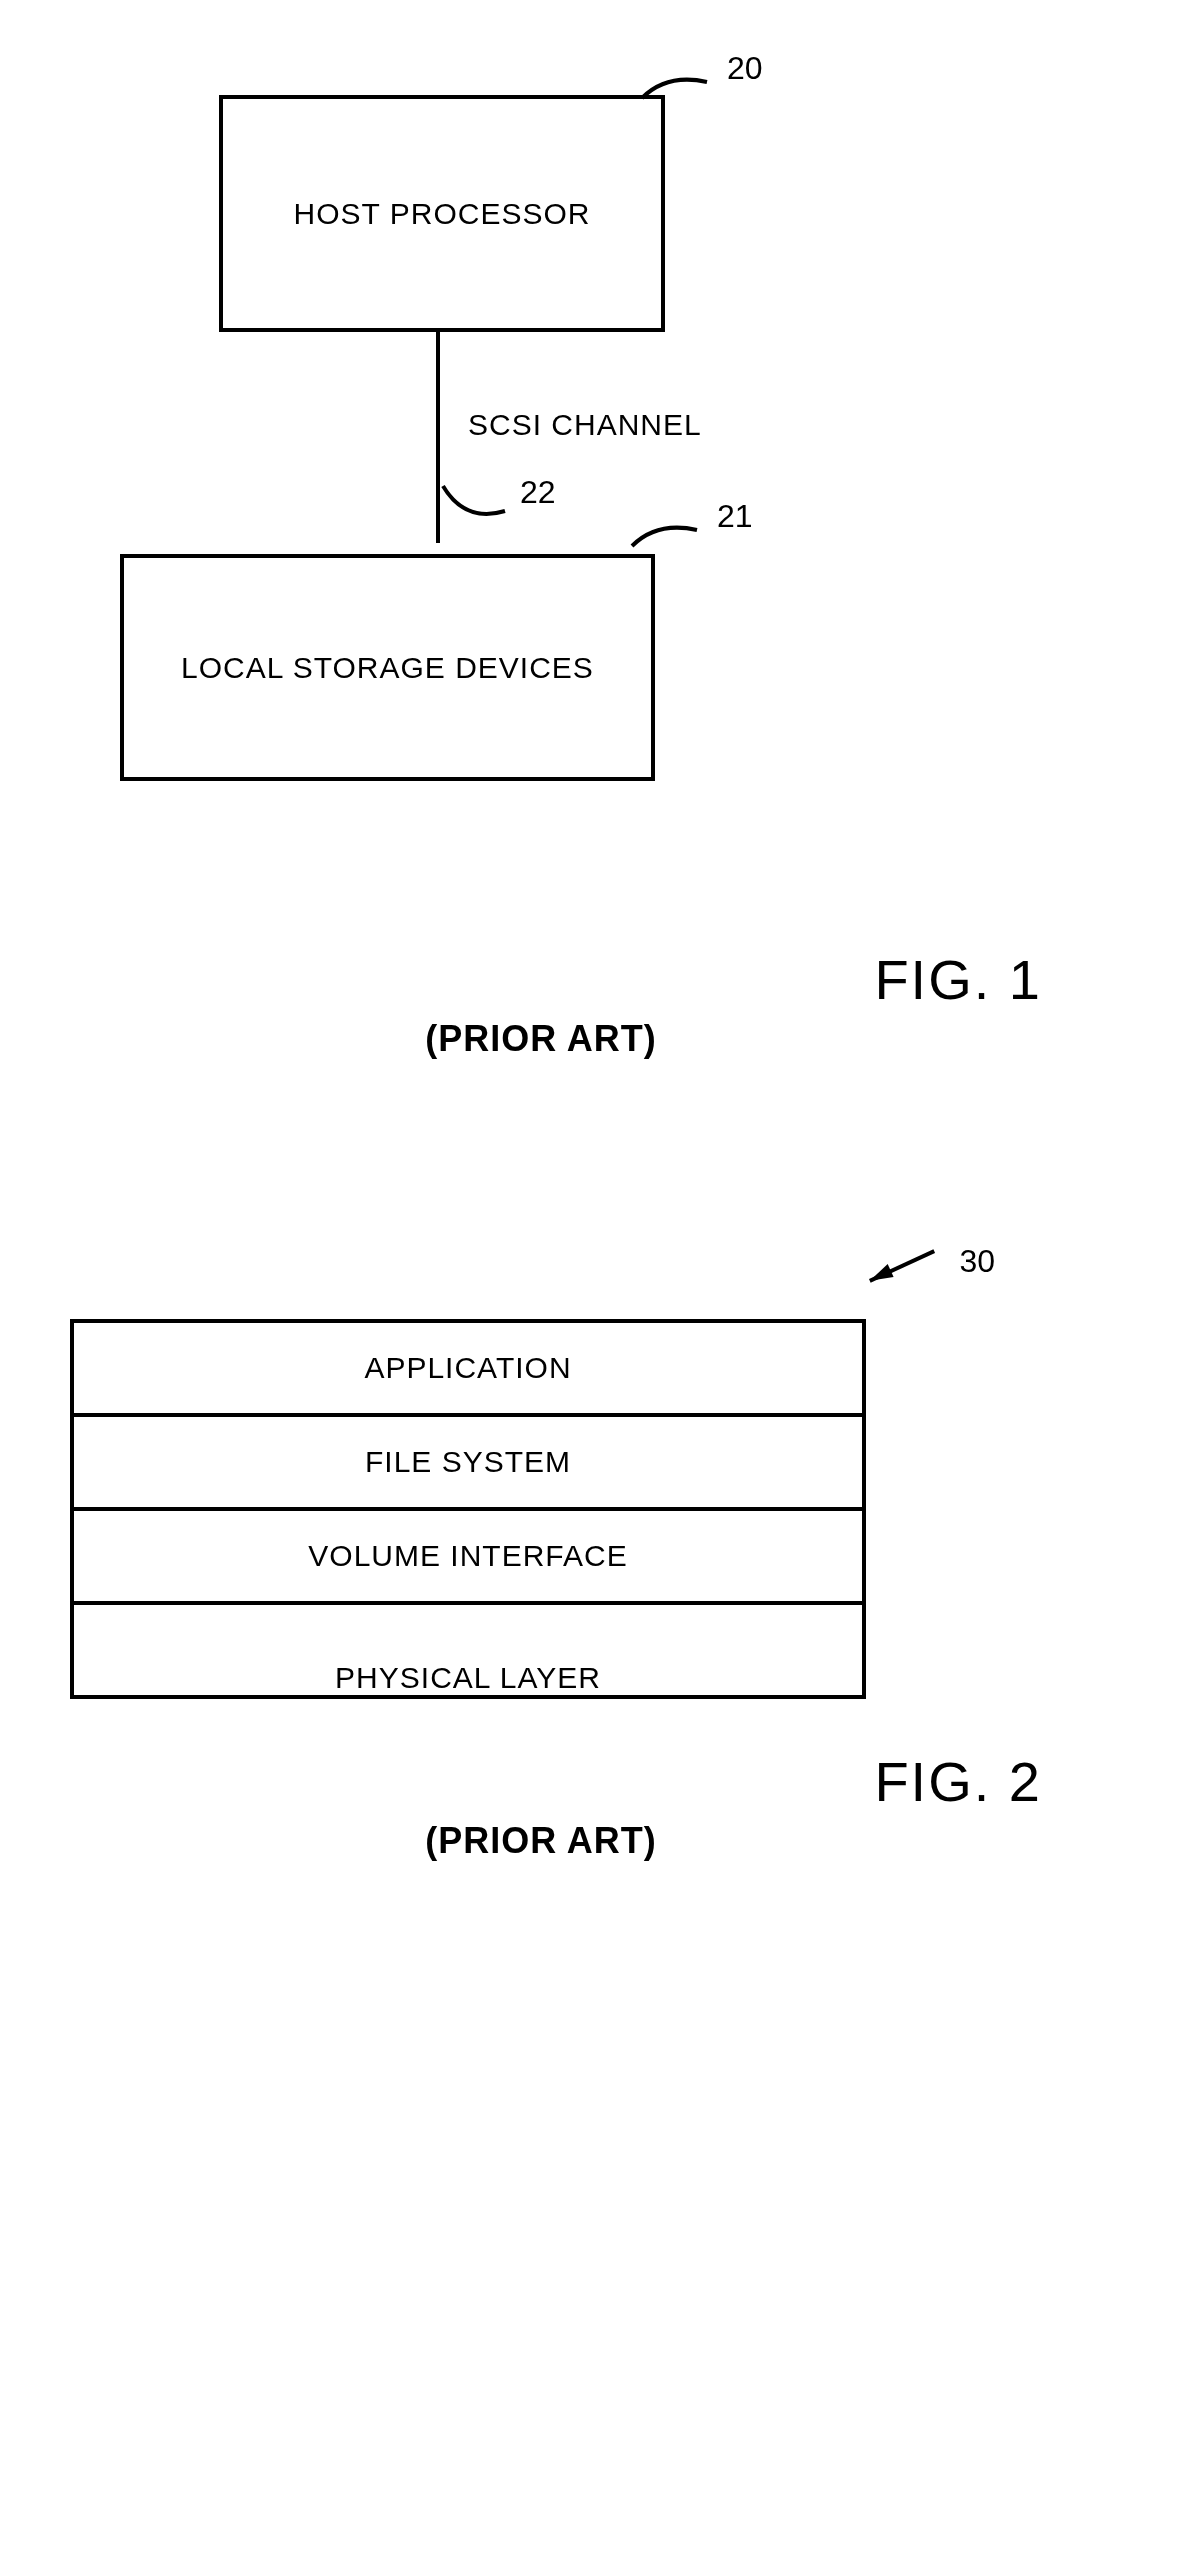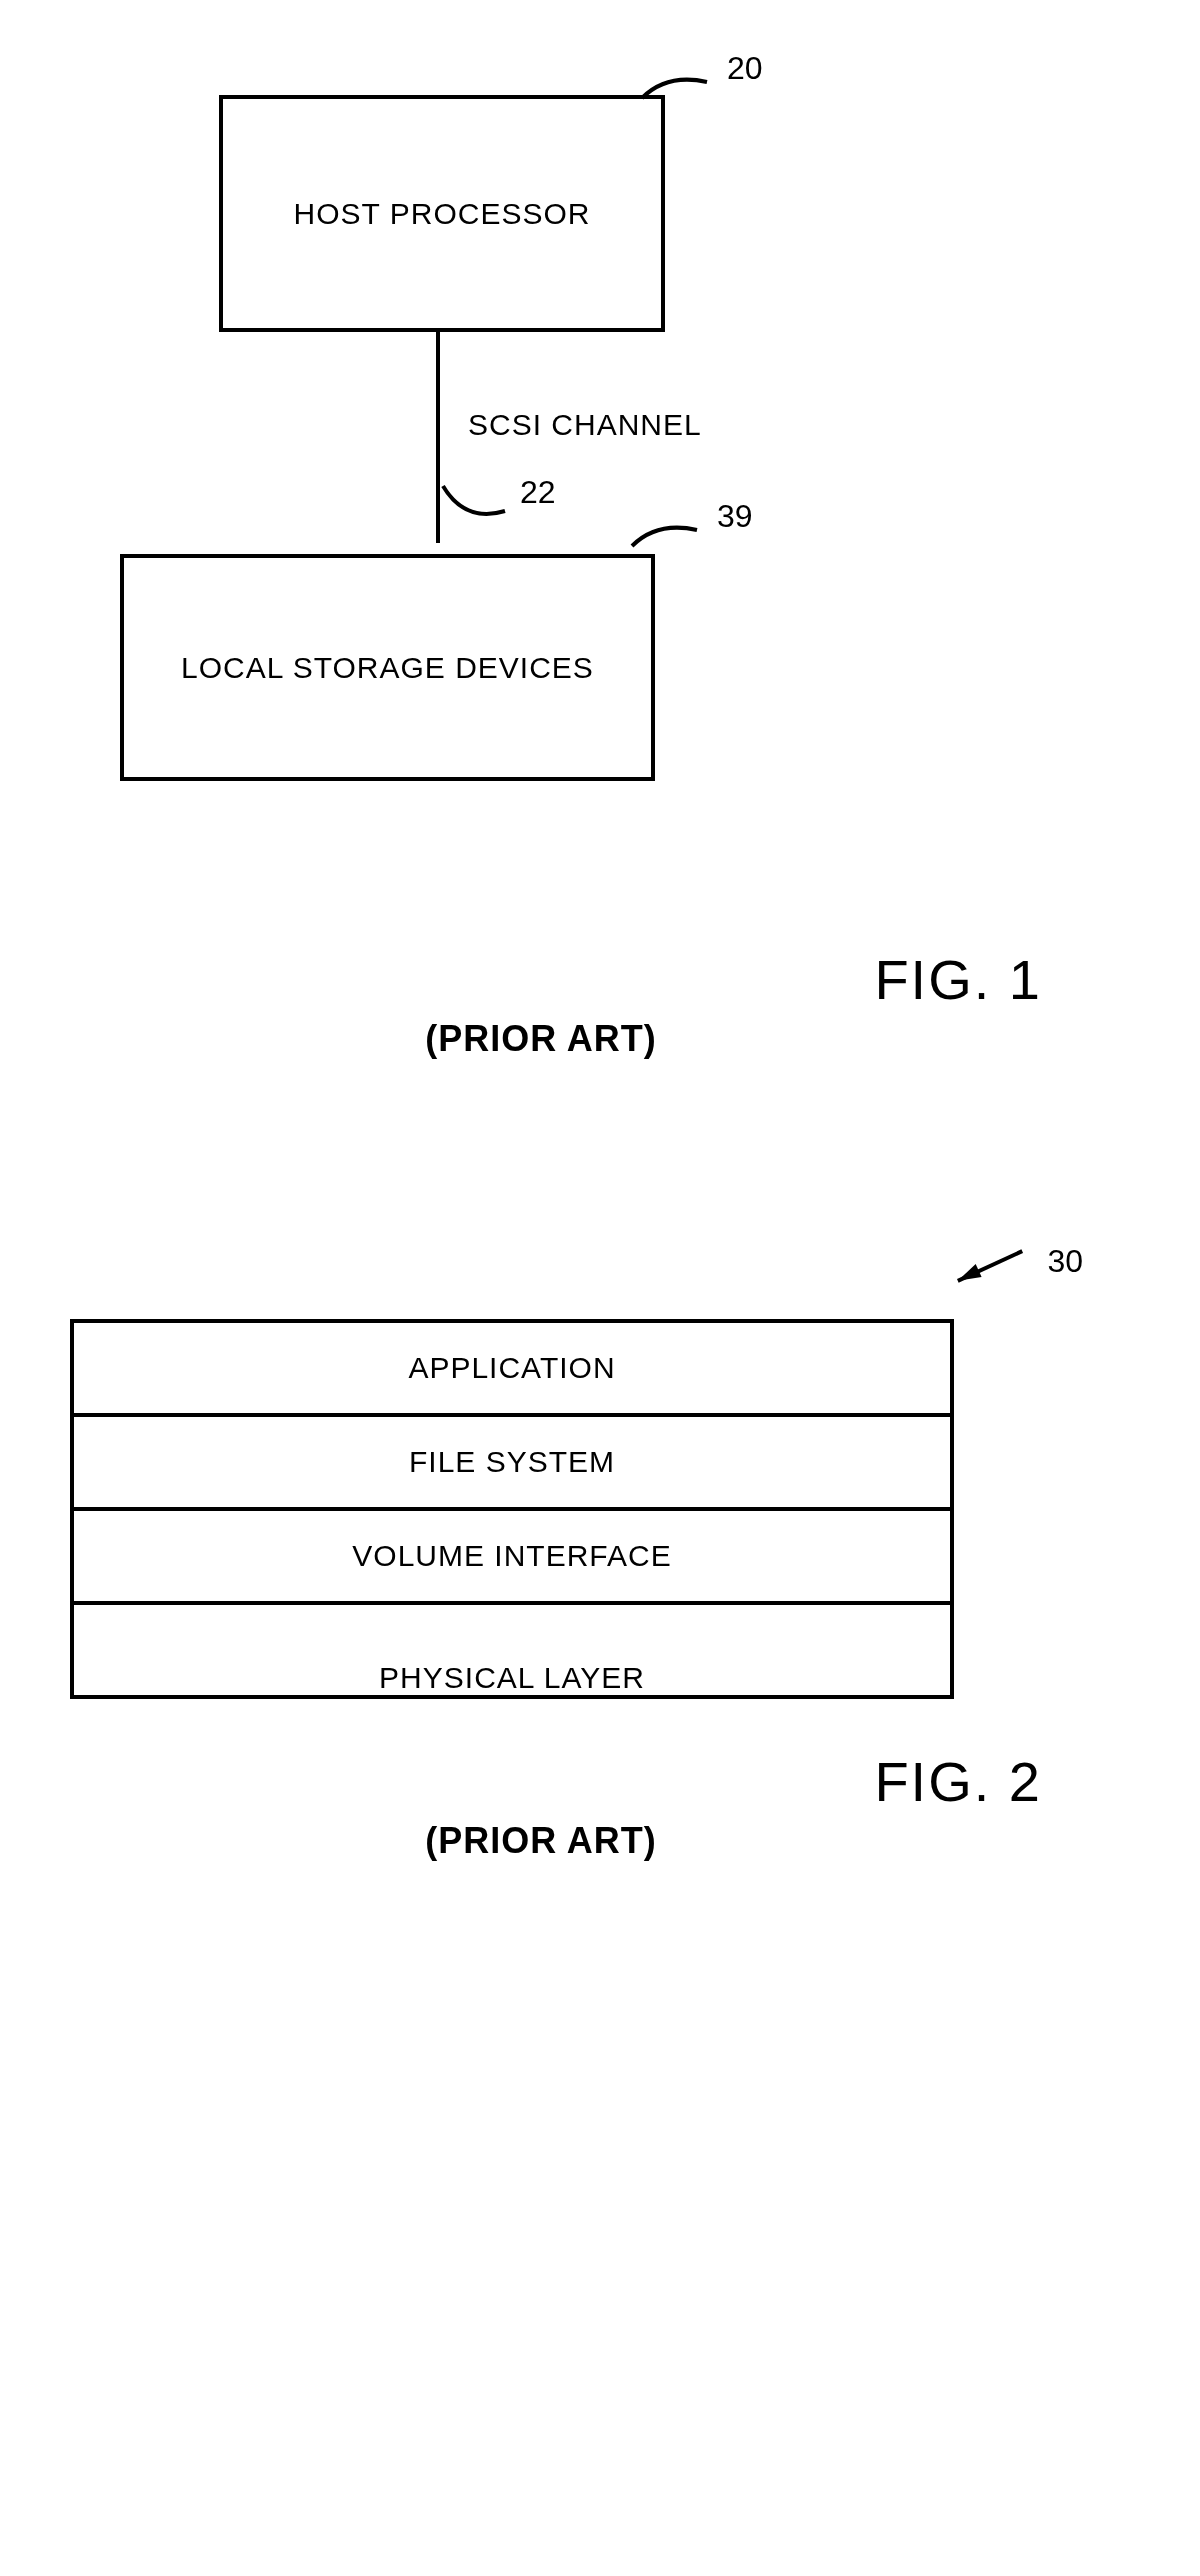--- a/index.html
+++ b/index.html
@@ -69,21 +69,21 @@
     text-align: center;
     font-size: 36px;
     letter-spacing: 1px;
     margin-right: 119px;
     margin-top: 6px;
     font-weight: bold;
   }
 
   .fig2-wrap {
     position: relative;
-    width: 884px;
+    width: 796px;
     margin-left: 30px;
     margin-top: 259px;
   }
   .fig2-ref {
     position: absolute;
     right: -129px;
     top: -80px;
     font-size: 32px;
   }
   .stack {
@@ -132,21 +132,21 @@
   </svg>
   <div class="reftext" style="left:400px; top:434px;">22</div>
 
   <div class="box storage">
     <span>LOCAL STORAGE DEVICES</span>
   </div>
 
   <svg class="leadersvg" style="left:507px; top:476px;" width="90" height="40" viewBox="0 0 90 40">
     <path d="M5,30 Q30,5 70,14" stroke="#000" stroke-width="4" fill="none"></path>
   </svg>
-  <div class="reftext" style="left:597px; top:458px;">39</div>
+  <div class="reftext" style="left:597px; top:458px;">21</div>
 </div>
 
 <div class="fig-caption">FIG. 1</div>
 <div class="prior-art">(PRIOR ART)</div>
 
 <div class="fig2-wrap">
   <div class="fig2-ref">
     <svg width="109" height="50" style="vertical-align:middle;" viewBox="0 0 110 50">
       <line x1="85" y1="12" x2="20" y2="42" stroke="#000" stroke-width="4"></line>
       <polygon points="20,42 38,25 44,38" fill="#000"></polygon>

